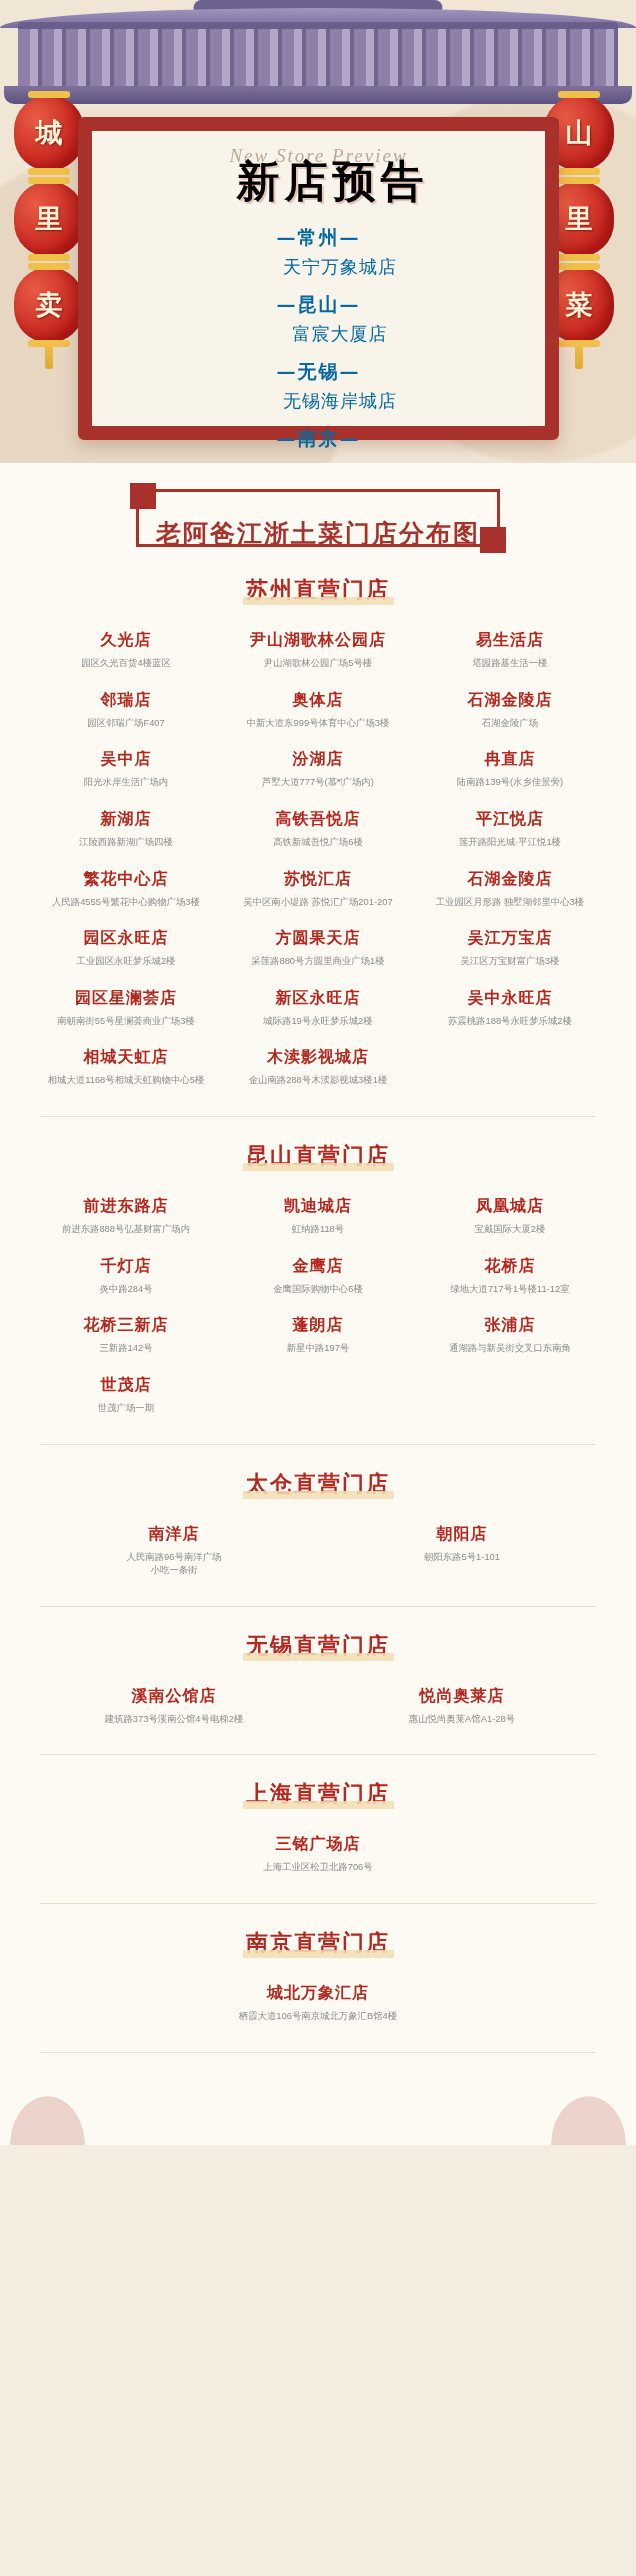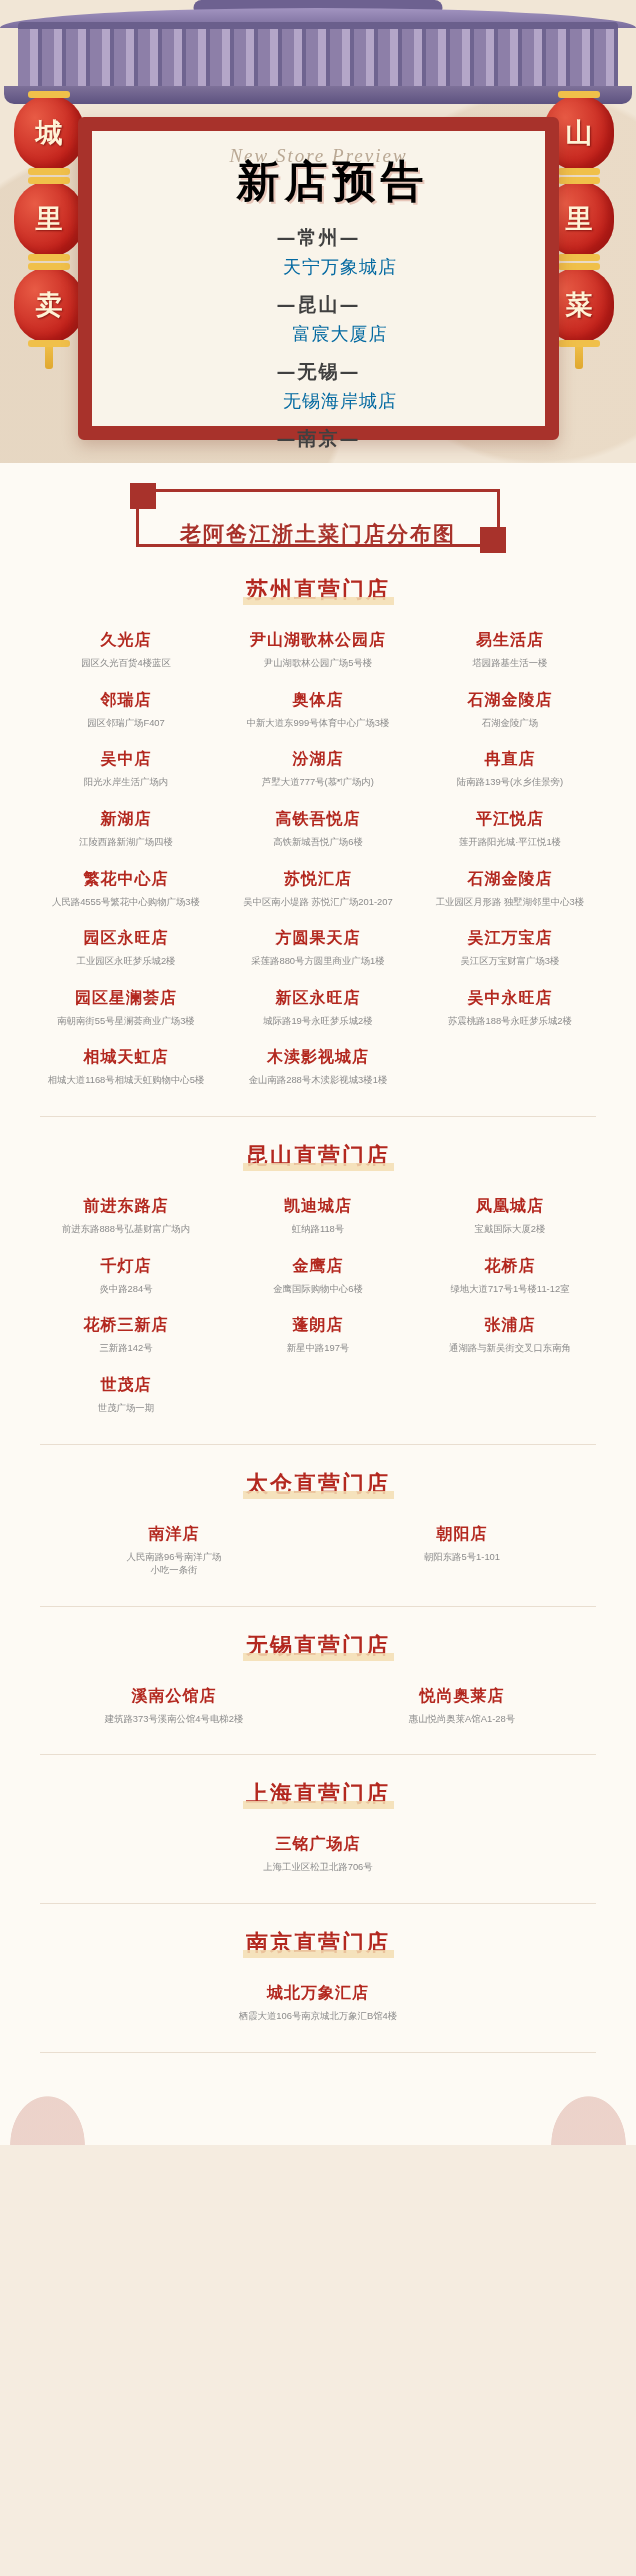--- a/index.html
+++ b/index.html
@@ -84,21 +84,21 @@
     font-size: 43px;
     letter-spacing: 5px;
     text-shadow: 2px 2px 0 rgba(180,60,40,.25);
     padding-left: 28px;
   }
   .city-list { margin-top: 38px; }
   .city-block { margin-bottom: 13px; }
   .city-name {
     font-family: "DejaVu Serif", serif;
     font-size: 19px;
-    color: #404040;
+    color: #0369a1;
     font-weight: bold;
     letter-spacing: 2px;
   }
   .city-store {
     font-family: "DejaVu Serif", serif;
     font-size: 18px;
     color: #0369a1;
     margin-top: 4px;
     letter-spacing: 1px;
     padding-left: 43px;
@@ -152,21 +152,21 @@
   .title-banner::before {
     content: ""; position: absolute; left: -9px; top: -9px;
     width: 26px; height: 26px; background: #a8322b;
   }
   .title-banner::after {
     content: ""; position: absolute; right: -9px; bottom: -9px;
     width: 26px; height: 26px; background: #a8322b;
   }
   .title-banner h1 {
     font-family: "DejaVu Serif", serif;
-    font-size: 21px; color: #a8322b; letter-spacing: 2px; font-weight: bold; margin-top: 31px;
+    font-size: 25px; color: #a8322b; letter-spacing: 2px; font-weight: bold; margin-top: 31px;
   }
 
   .region { padding: 0 30px; }
   .region-header {
     text-align: center;
     margin: 22px 0 16px;
     position: relative;
   }
   .region-header h2 {
     display: inline-block;

